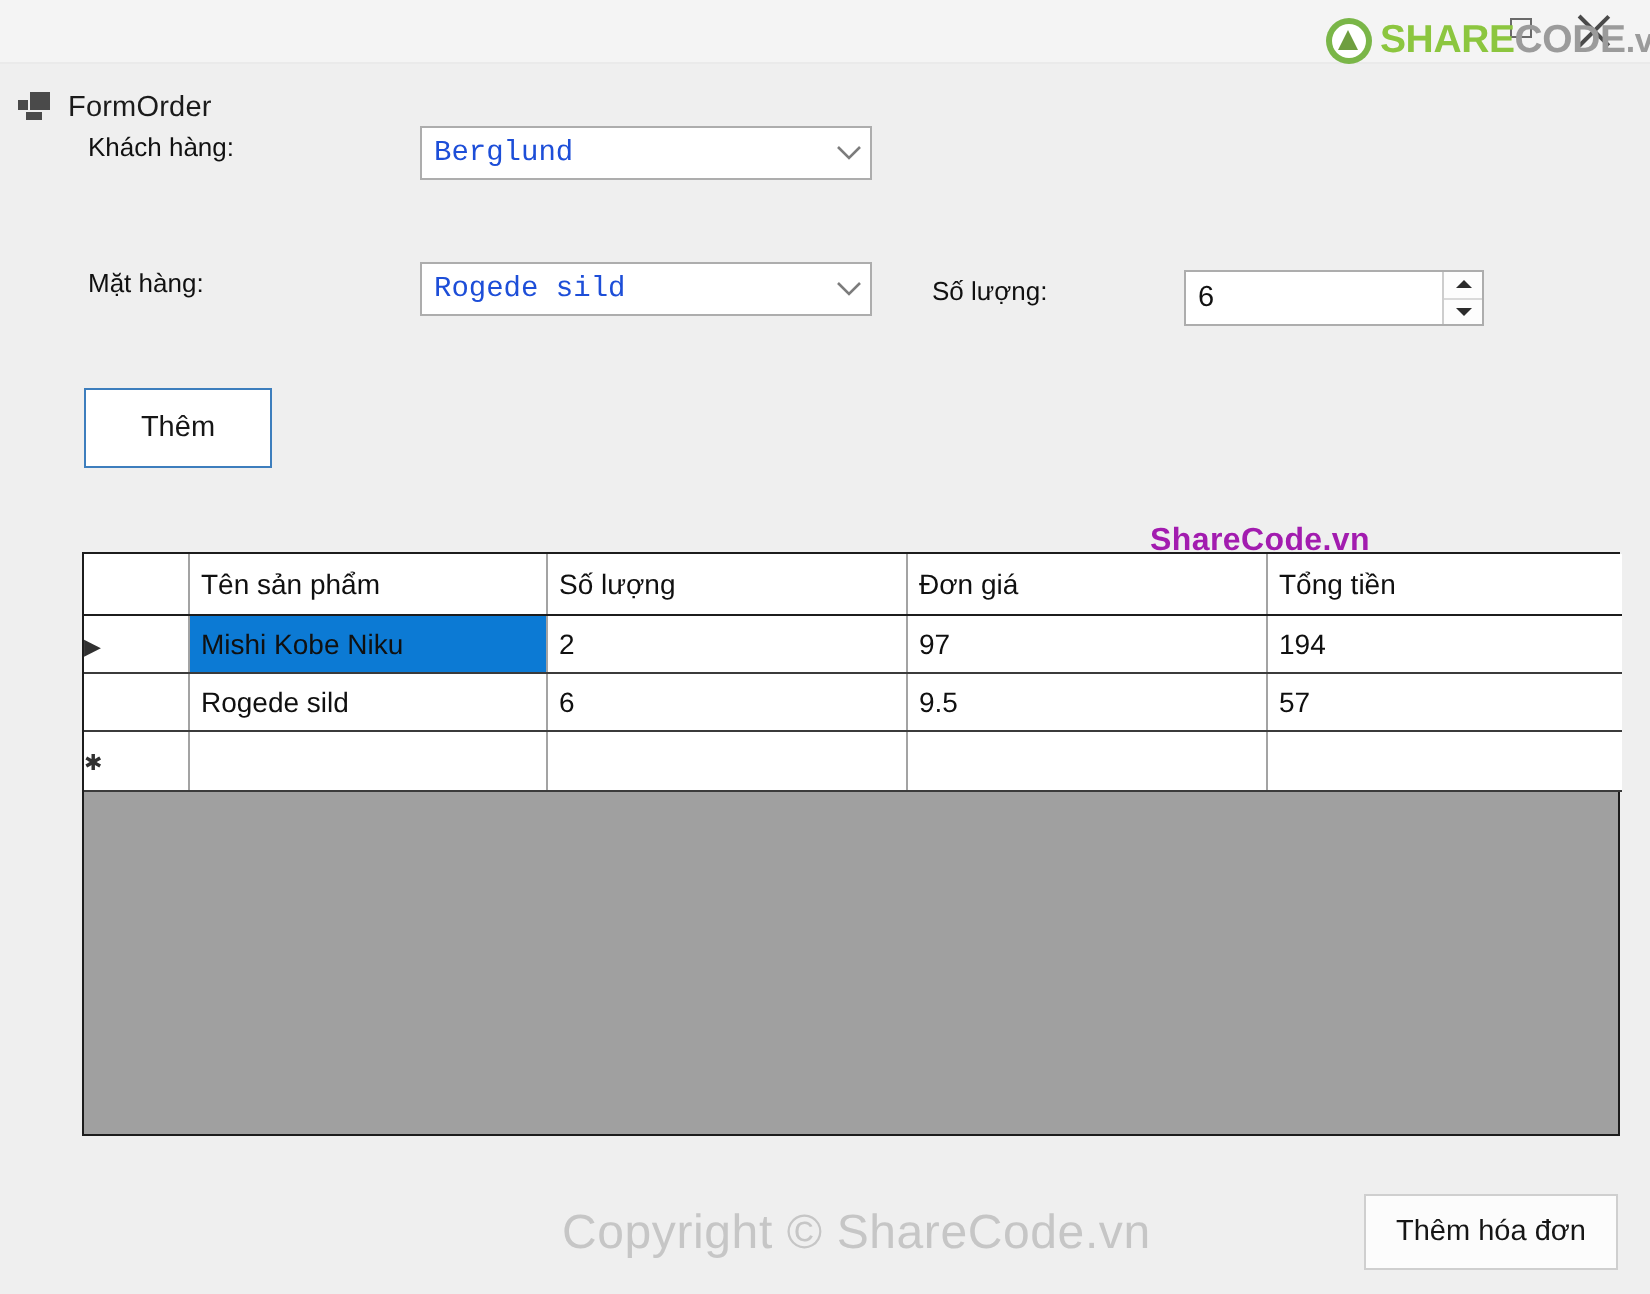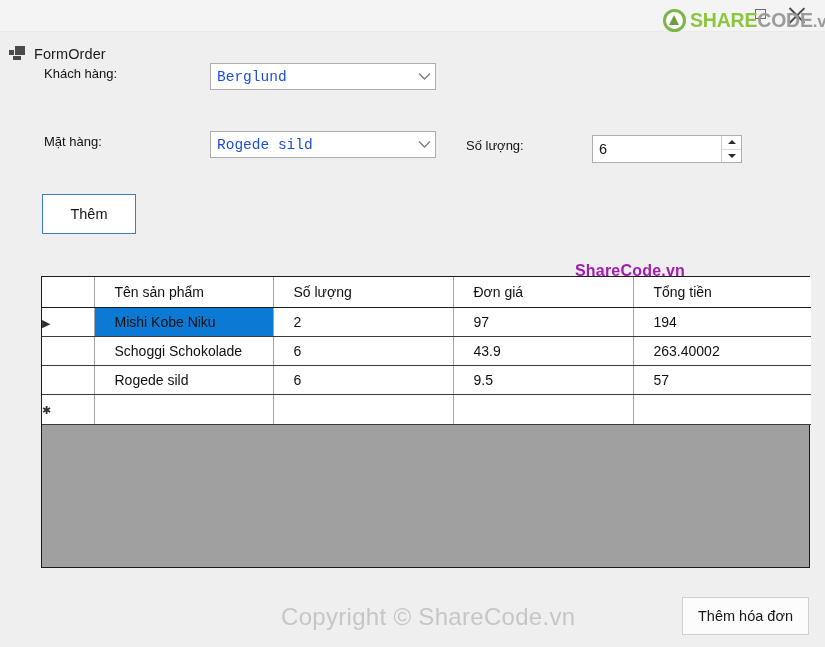--- a/index.html
+++ b/index.html
@@ -249,21 +249,21 @@
     table-layout: fixed;
     background: #ffffff;
   }
   .grid-table td, .grid-table th {
     border-right: 1px solid #a3a3a3;
     border-bottom: 1px solid #3b3b3b;
     font-size: 14px;
     color: #101010;
     font-weight: normal;
     text-align: left;
-    padding: 0 0 0 20px;
+    padding: 0 0 0 6px;
     height: 29px;
     box-sizing: border-box;
     overflow: hidden;
     white-space: nowrap;
   }
   .grid-table th {
     height: 30px;
     background: #ffffff;
     border-bottom: 1px solid #1c1c1c;
   }
@@ -398,29 +398,20 @@
         </td>
         <td class="col-name cell-selected">Mishi Kobe Niku</td>
         <td class="col-qty">2</td>
         <td class="col-price">97</td>
         <td class="col-total">194</td>
       </tr>
       <tr>
         <td class="col-sel">
           <span class="row-marker"></span>
         </td>
-        <td class="col-name">Schoggi Schokolade</td>
-        <td class="col-qty">6</td>
-        <td class="col-price">43.9</td>
-        <td class="col-total">263.40002</td>
-      </tr>
-      <tr>
-        <td class="col-sel">
-          <span class="row-marker"></span>
-        </td>
         <td class="col-name">Rogede sild</td>
         <td class="col-qty">6</td>
         <td class="col-price">9.5</td>
         <td class="col-total">57</td>
       </tr>
       <tr class="row-new">
         <td class="col-sel">
           <span class="row-marker">✱</span>
         </td>
         <td class="col-name"></td>

